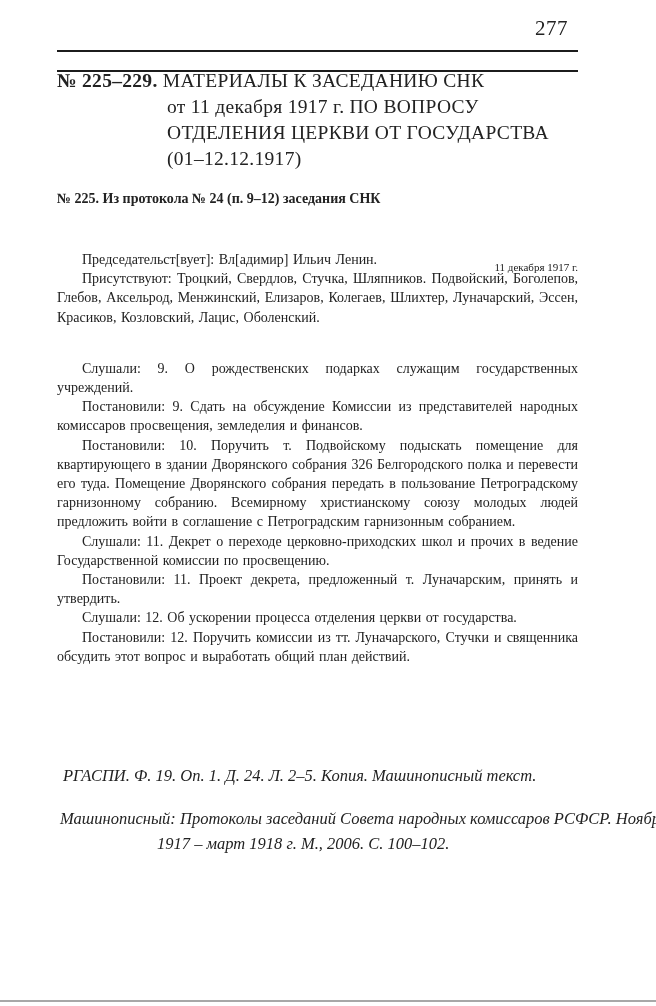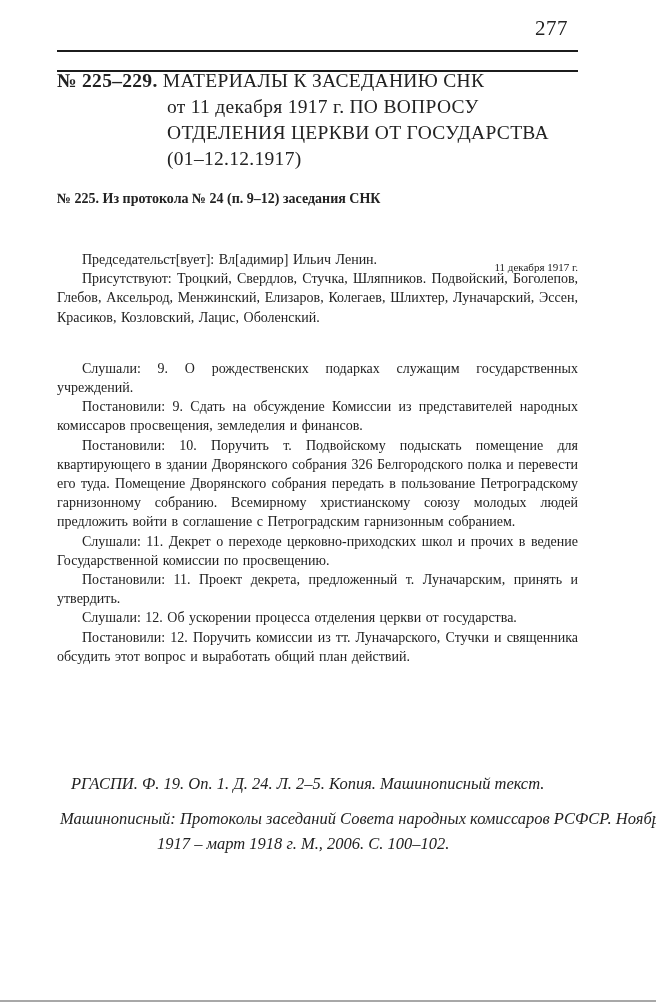--- a/index.html
+++ b/index.html
@@ -77,21 +77,21 @@
     text-align: justify;
     text-indent: 25px;
     word-spacing: 1px;
   }
   .body-block p.gap-before { margin-top: 32px; }
   .archive {
     position: absolute;
     top: 761px;
     left: 59px;
     width: 521px;
-    margin: 12px;
+    margin: 4px;
     font-style: italic;
     font-size: 16.5px;
     line-height: 21px;
   }
   .published {
     position: absolute;
     top: 806px;
     left: 60px;
     width: 528px;
     margin: 0;

